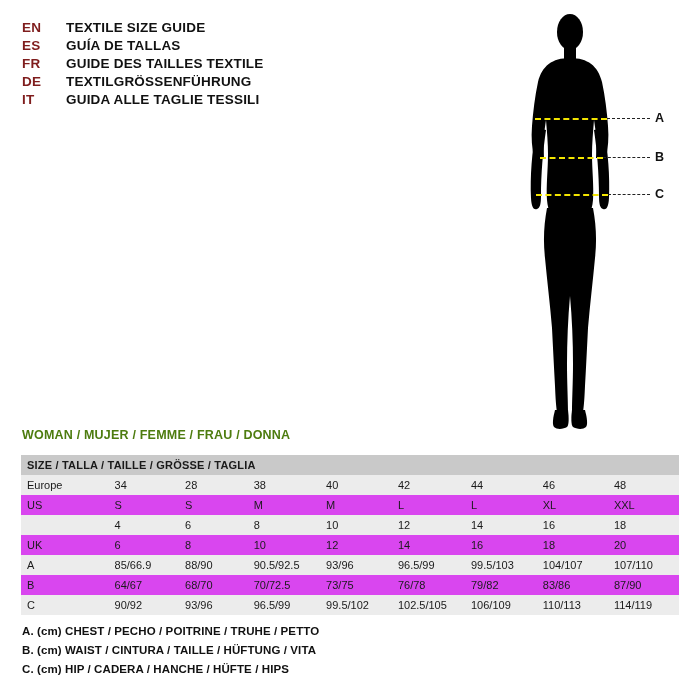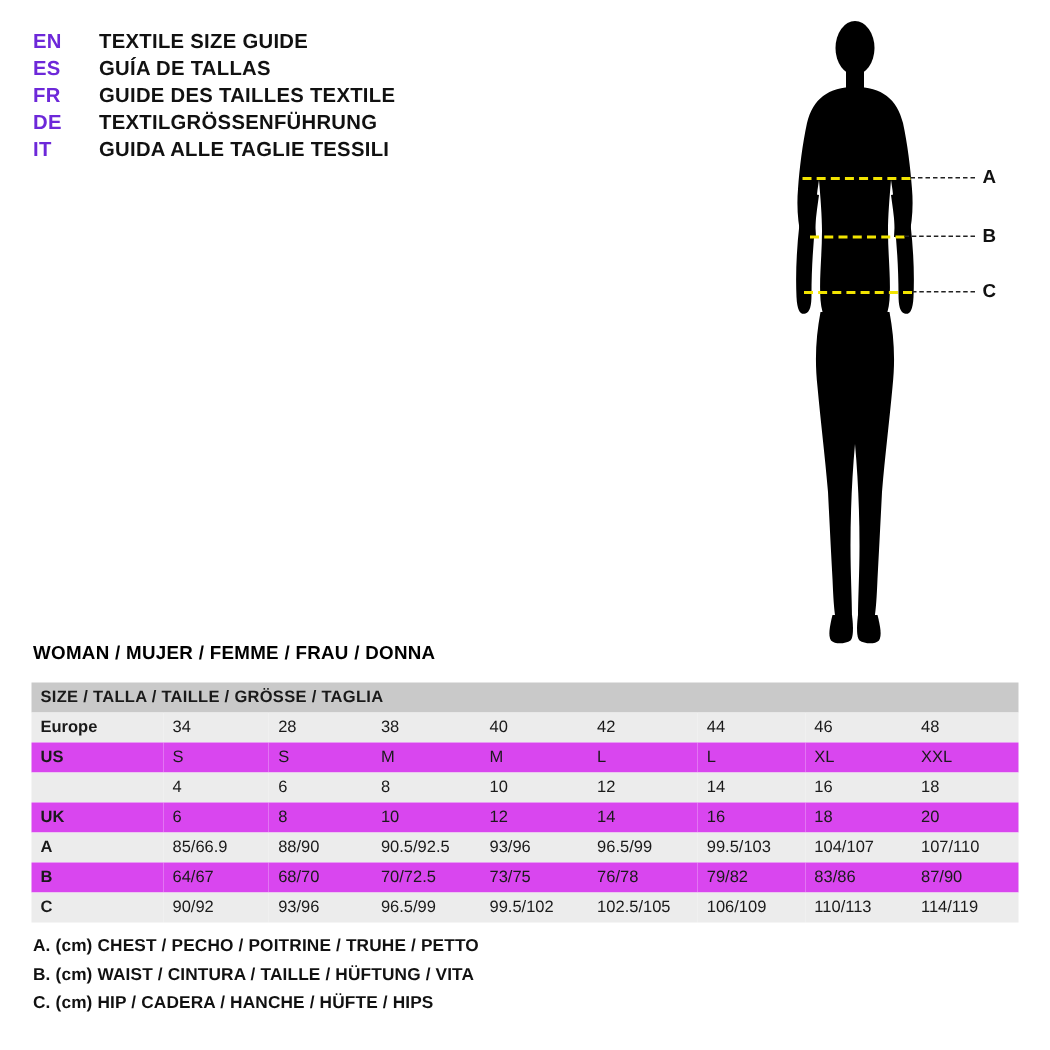--- a/index.html
+++ b/index.html
@@ -31,21 +31,21 @@
   .title-row {
     display: flex;
     align-items: baseline;
     margin-bottom: 3px;
   }
   .title-lang {
     width: 44px;
     font-size: 13.5px;
     font-weight: bold;
     letter-spacing: 0.2px;
-    color: #6d28d9;
+    color: #7f1d1d;
   }
   .title-text {
     font-size: 13.5px;
     font-weight: bold;
     letter-spacing: 0.2px;
     color: #111;
     white-space: nowrap;
   }
 
   
@@ -77,21 +77,21 @@
   }
 
   
   .woman-header {
     position: absolute;
     left: 22px;
     top: 428px;
     font-size: 12.5px;
     font-weight: bold;
     letter-spacing: 0.2px;
-    color: #000000;
+    color: #4d7c0f;
   }
 
   table.size-table {
     position: absolute;
     left: 21px;
     top: 455px;
     width: 658px;
     border-collapse: collapse;
     font-size: 11px;
     color: #1a1a1a;
@@ -110,21 +110,21 @@
     letter-spacing: 0.2px;
     padding: 4px 12px 4px 6px;
   }
   table.size-table tr.shade td {
     background: #ececec;
   }
   table.size-table tr.plain td {
     background: #d946ef;
   }
   table.size-table td.label {
-    font-weight: bold;
+    font-weight: normal;
   }
   
   col.c-label { width: 100px; }
   col.c-val   { width: 78px; }
 
   
   .legend {
     position: absolute;
     left: 22px;
     top: 622px;

